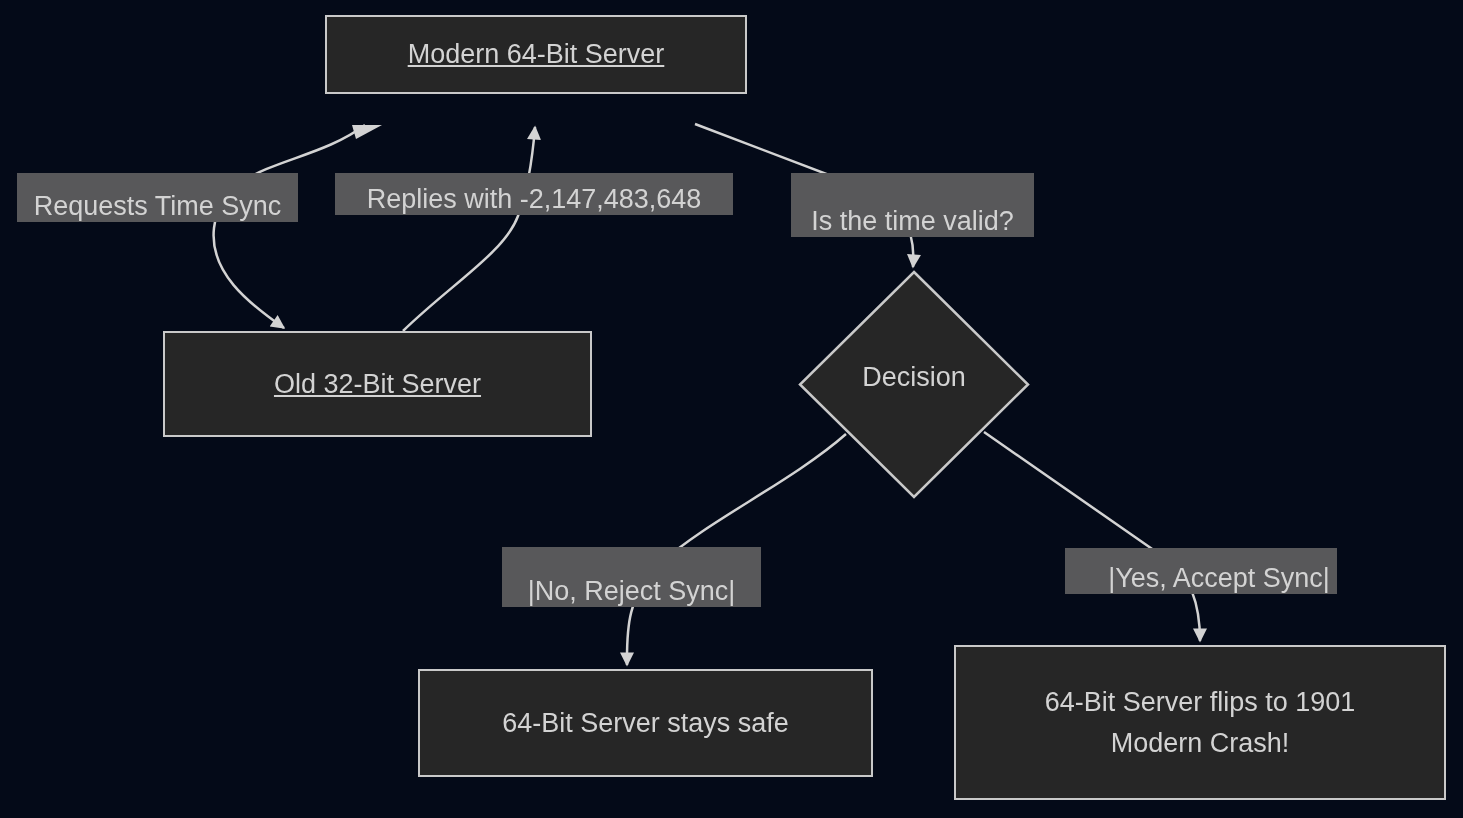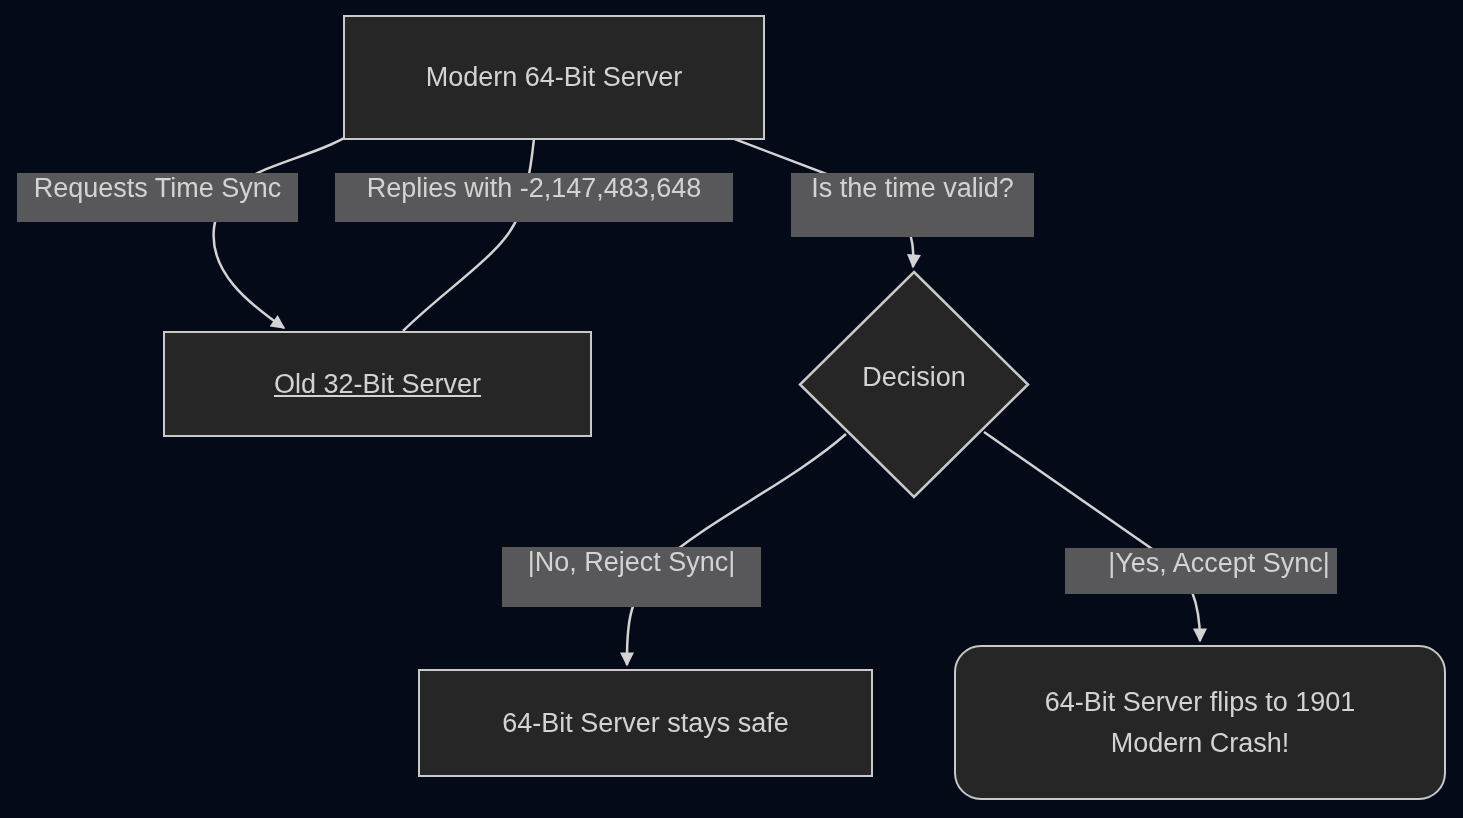--- a/index.html
+++ b/index.html
@@ -44,21 +44,21 @@
     text-align: center;
     line-height: 41px;
     white-space: nowrap;
   }
   .edge-label {
     position: absolute;
     background: var(--label-bg);
     color: var(--text);
     font-size: 27px;
     display: flex;
-    align-items: flex-start;
+    align-items: flex-end;
     justify-content: center;
     white-space: nowrap;
   }
   .diamond-text {
     position: absolute;
     color: var(--text);
     font-size: 27px;
     display: flex;
     justify-content: center;
     white-space: nowrap;
@@ -84,46 +84,46 @@
 
     <path class="edge" d="M 695 124 L 858 186 C 902 204, 916 228, 913 267" marker-end="url(#arrow)"></path>
 
     <path class="edge" d="M 846 434 C 794 480, 706 522, 662 562 C 625 596, 627 634, 627 665" marker-end="url(#arrow)"></path>
 
     <path class="edge" d="M 984 432 L 1168 560 C 1196 580, 1200 615, 1200 641" marker-end="url(#arrow)"></path>
 
     <polygon class="diamond" points="914,272 1028,384.5 914,497 800,384.5"></polygon>
   </svg>
 
-  <div class="node" style="left:343px; top:15px; width:422px; height:125px;">
+  <div class="node" style="left:325px; top:15px; width:422px; height:79px;text-decoration:underline;">
     <span>Modern 64-Bit Server</span>
   </div>
 
   <div class="node" style="left:163px; top:331px; width:429px; height:106px;text-decoration:underline;">
     <span>Old 32-Bit Server</span>
   </div>
 
   <div class="diamond-text" style="left:844px; top:362px; width:140px; height:45px;">
     <span>Decision</span>
   </div>
 
   <div class="node" style="left:400px; top:669px; width:455px; height:108px;margin-left:18px;">
     <span>64-Bit Server stays safe</span>
   </div>
 
-  <div class="node" style="left:954px; top:645px; width:492px; height:155px;border-radius:27px;">
+  <div class="node" style="left:954px; top:645px; width:492px; height:155px;">
     <span>64-Bit Server flips to 1901</span>
     <span>Modern Crash!</span>
   </div>
 
   <div class="edge-label" style="left:17px; top:173px; width:281px; height:49px;">
     <span>Requests Time Sync</span>
   </div>
 
-  <div class="edge-label" style="left:335px; top:173px; width:398px; height:49px;">
+  <div class="edge-label" style="left:335px; top:173px; width:398px; height:42px;">
     <span>Replies with -2,147,483,648</span>
   </div>
 
   <div class="edge-label" style="left:791px; top:173px; width:243px; height:64px;">
     <span>Is the time valid?</span>
   </div>
 
   <div class="edge-label" style="left:502px; top:547px; width:259px; height:60px;">
     <span>|No, Reject Sync|</span>
   </div>

